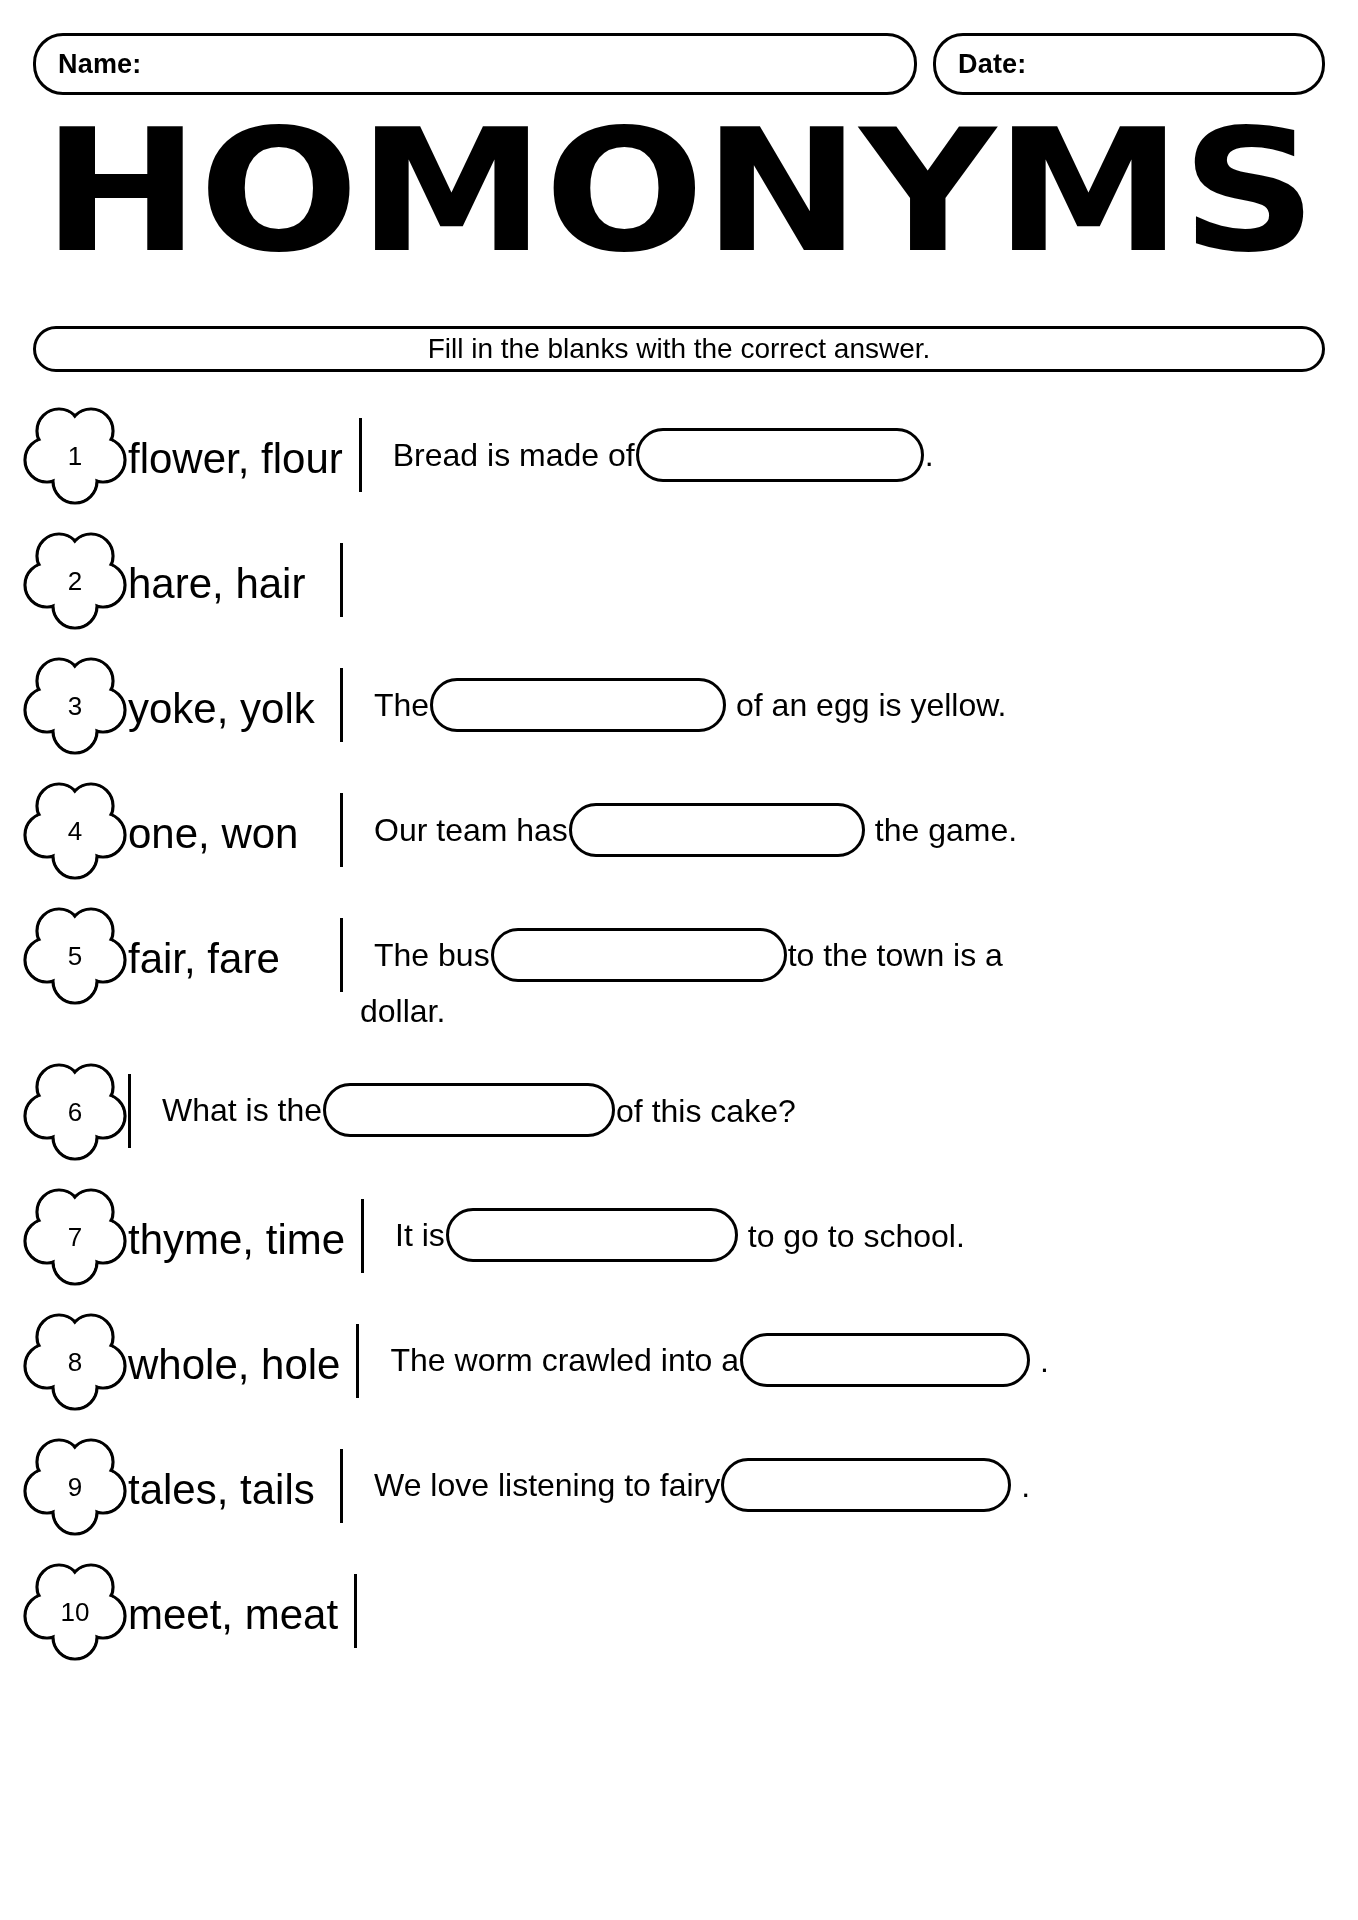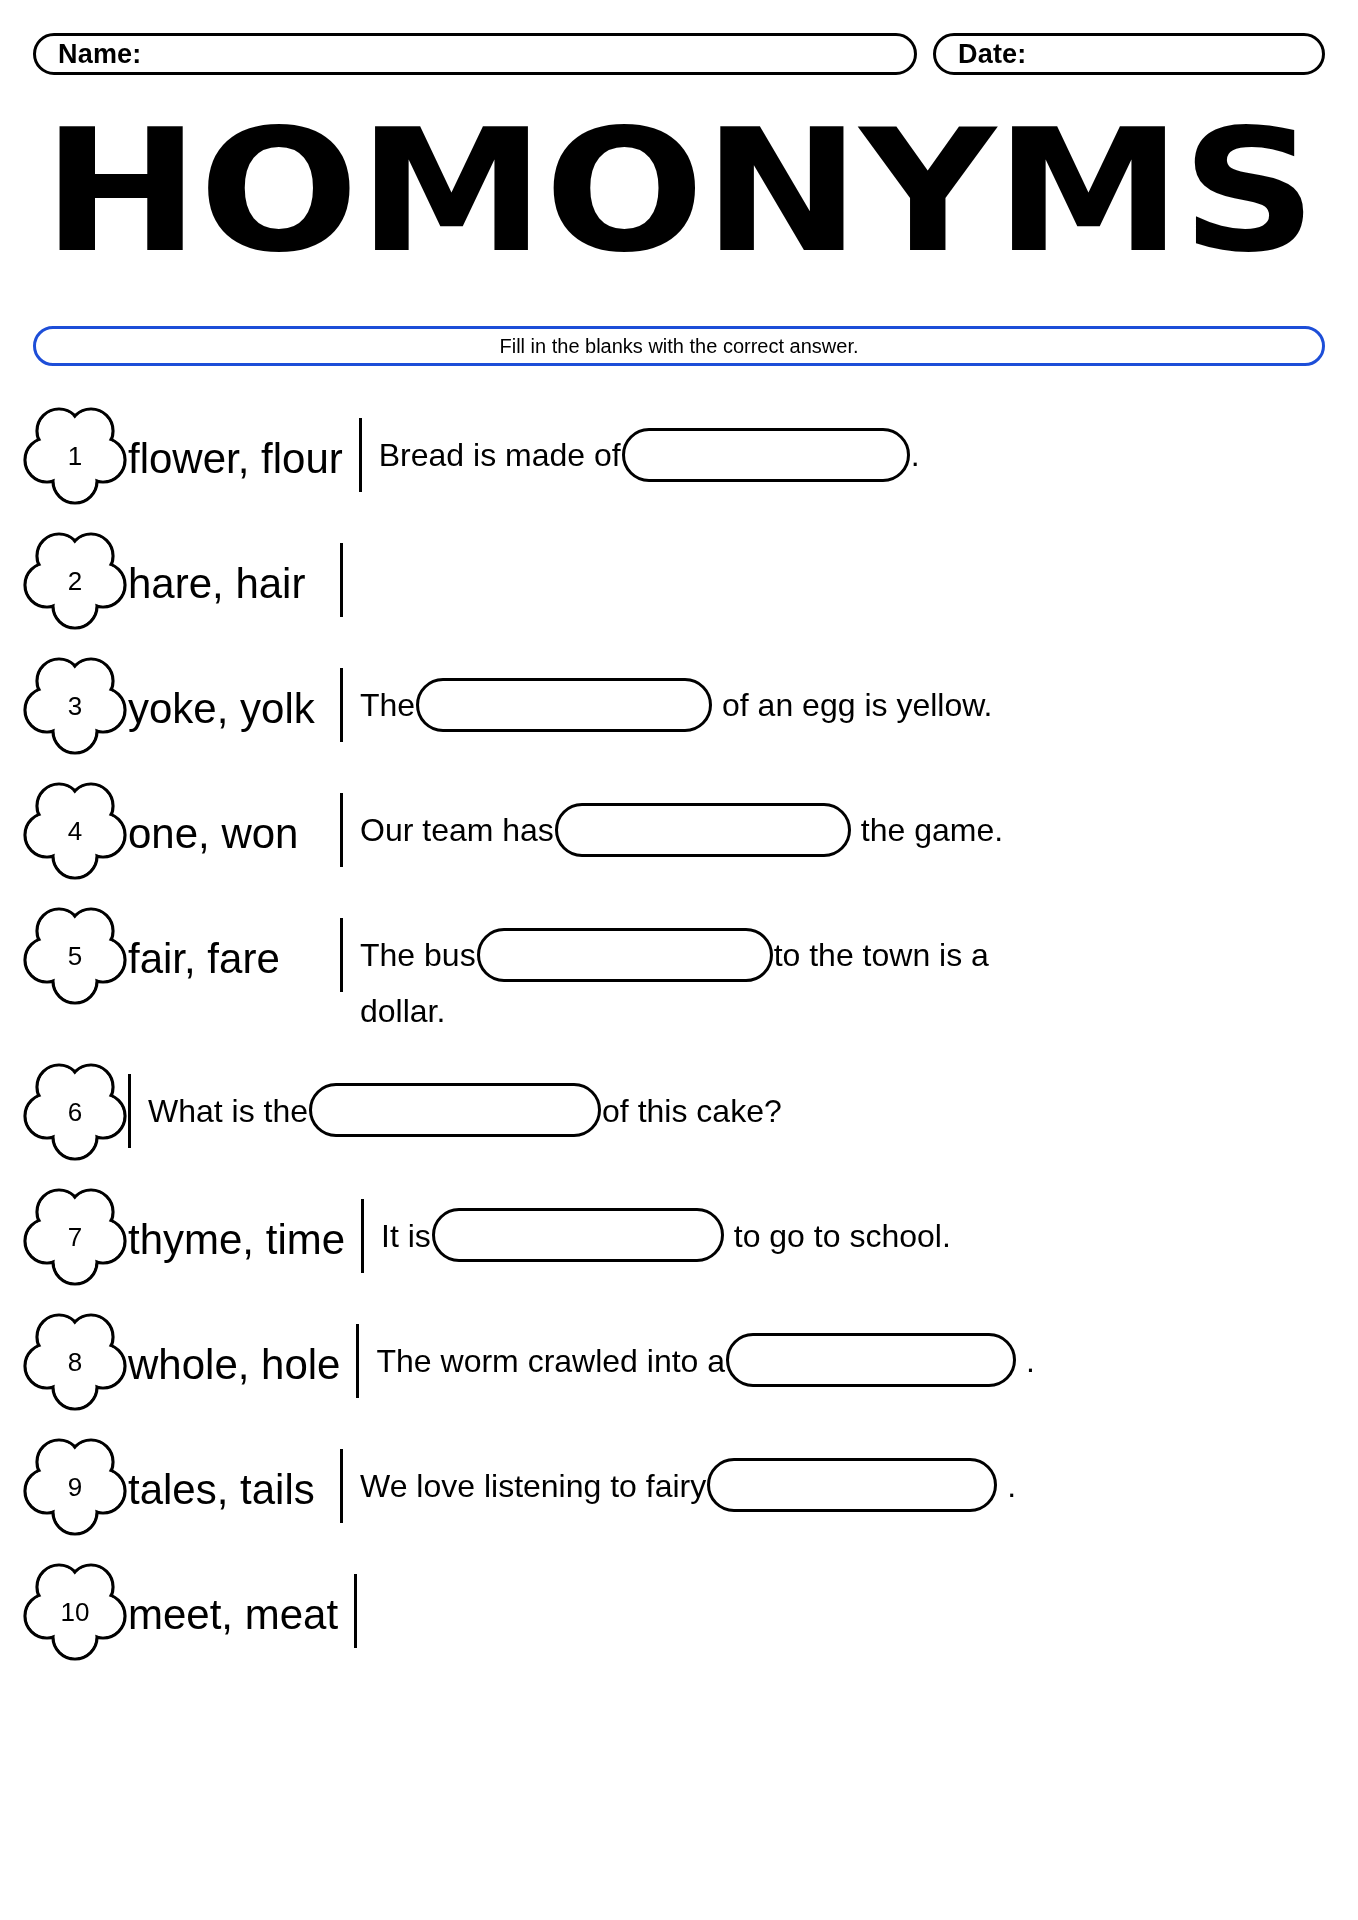--- a/index.html
+++ b/index.html
@@ -33,21 +33,21 @@
     height: 58px;
     display: flex;
     gap: 16px;
   }
   .field-pill {
     border: 3px solid #000;
     border-radius: 30px;
     display: flex;
     align-items: center;
     padding-left: 22px;
-    height: 42px;
+    height: 62px;
     background: #fff;
   }
   .field-name  { flex: 0 0 884px; }
   .field-date  { flex: 1 1 auto; }
   .field-label {
     font-size: 27px;
     font-weight: 600;
     letter-spacing: 0.2px;
   }
 
@@ -67,27 +67,27 @@
     transform-origin: center top;
     white-space: nowrap;
   }
 
   
   .instruction {
     position: absolute;
     top: 326px;
     left: 33px;
     width: 1292px;
-    height: 40px;
-    border: 3px solid #1d4ed8;
+    height: 46px;
+    border: 3px solid #000000;
     border-radius: 28px;
     display: flex;
     align-items: center;
     justify-content: center;
-    font-size: 20px;
+    font-size: 28px;
     background: #fff;
   }
 
   
   .questions {
     position: absolute;
     top: 400px;
     left: 22px;
     width: 1320px;
   }
@@ -153,21 +153,21 @@
   .blank {
     display: inline-block;
     vertical-align: middle;
     height: 54px;
     border: 3px solid #000;
     border-radius: 28px;
     background: #fff;
     margin: 0 1px;
   }
 
-  .sentence .lead { margin-right: 0; }
+  .sentence .lead { margin-right: 0; margin-left: 14px; }
 </style>
 </head>
 <body>
 
 <div class="page">
 
   <div class="header-row">
     <div class="field-pill field-name">
       <span class="field-label">Name:</span>
       <span class="field-value"></span>

